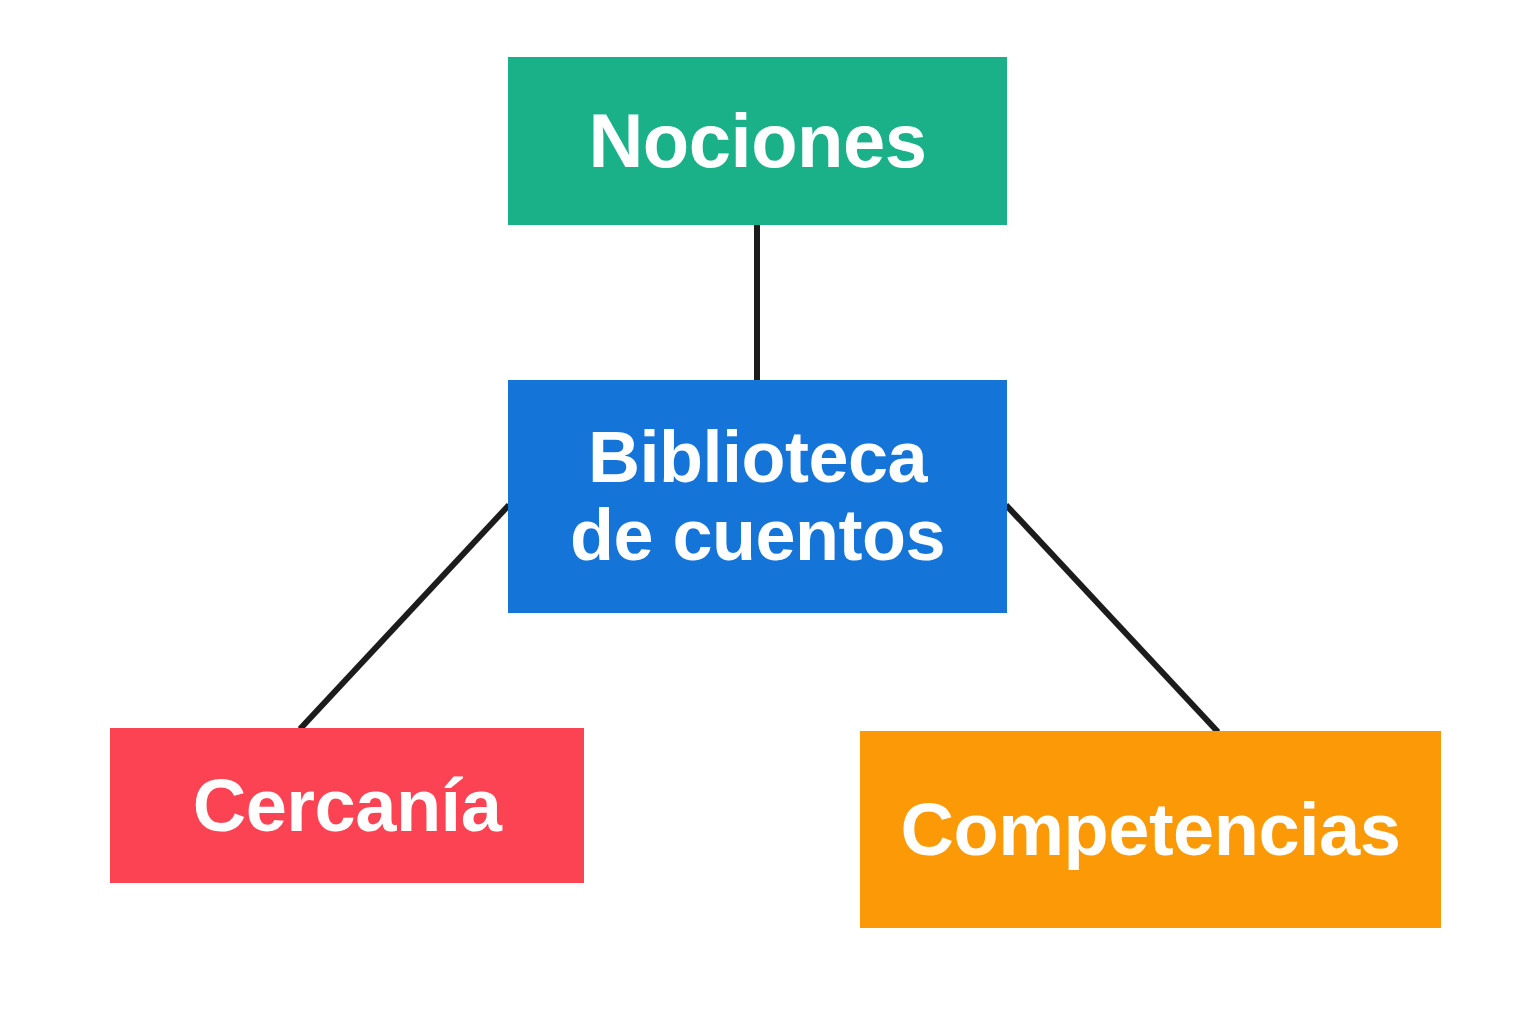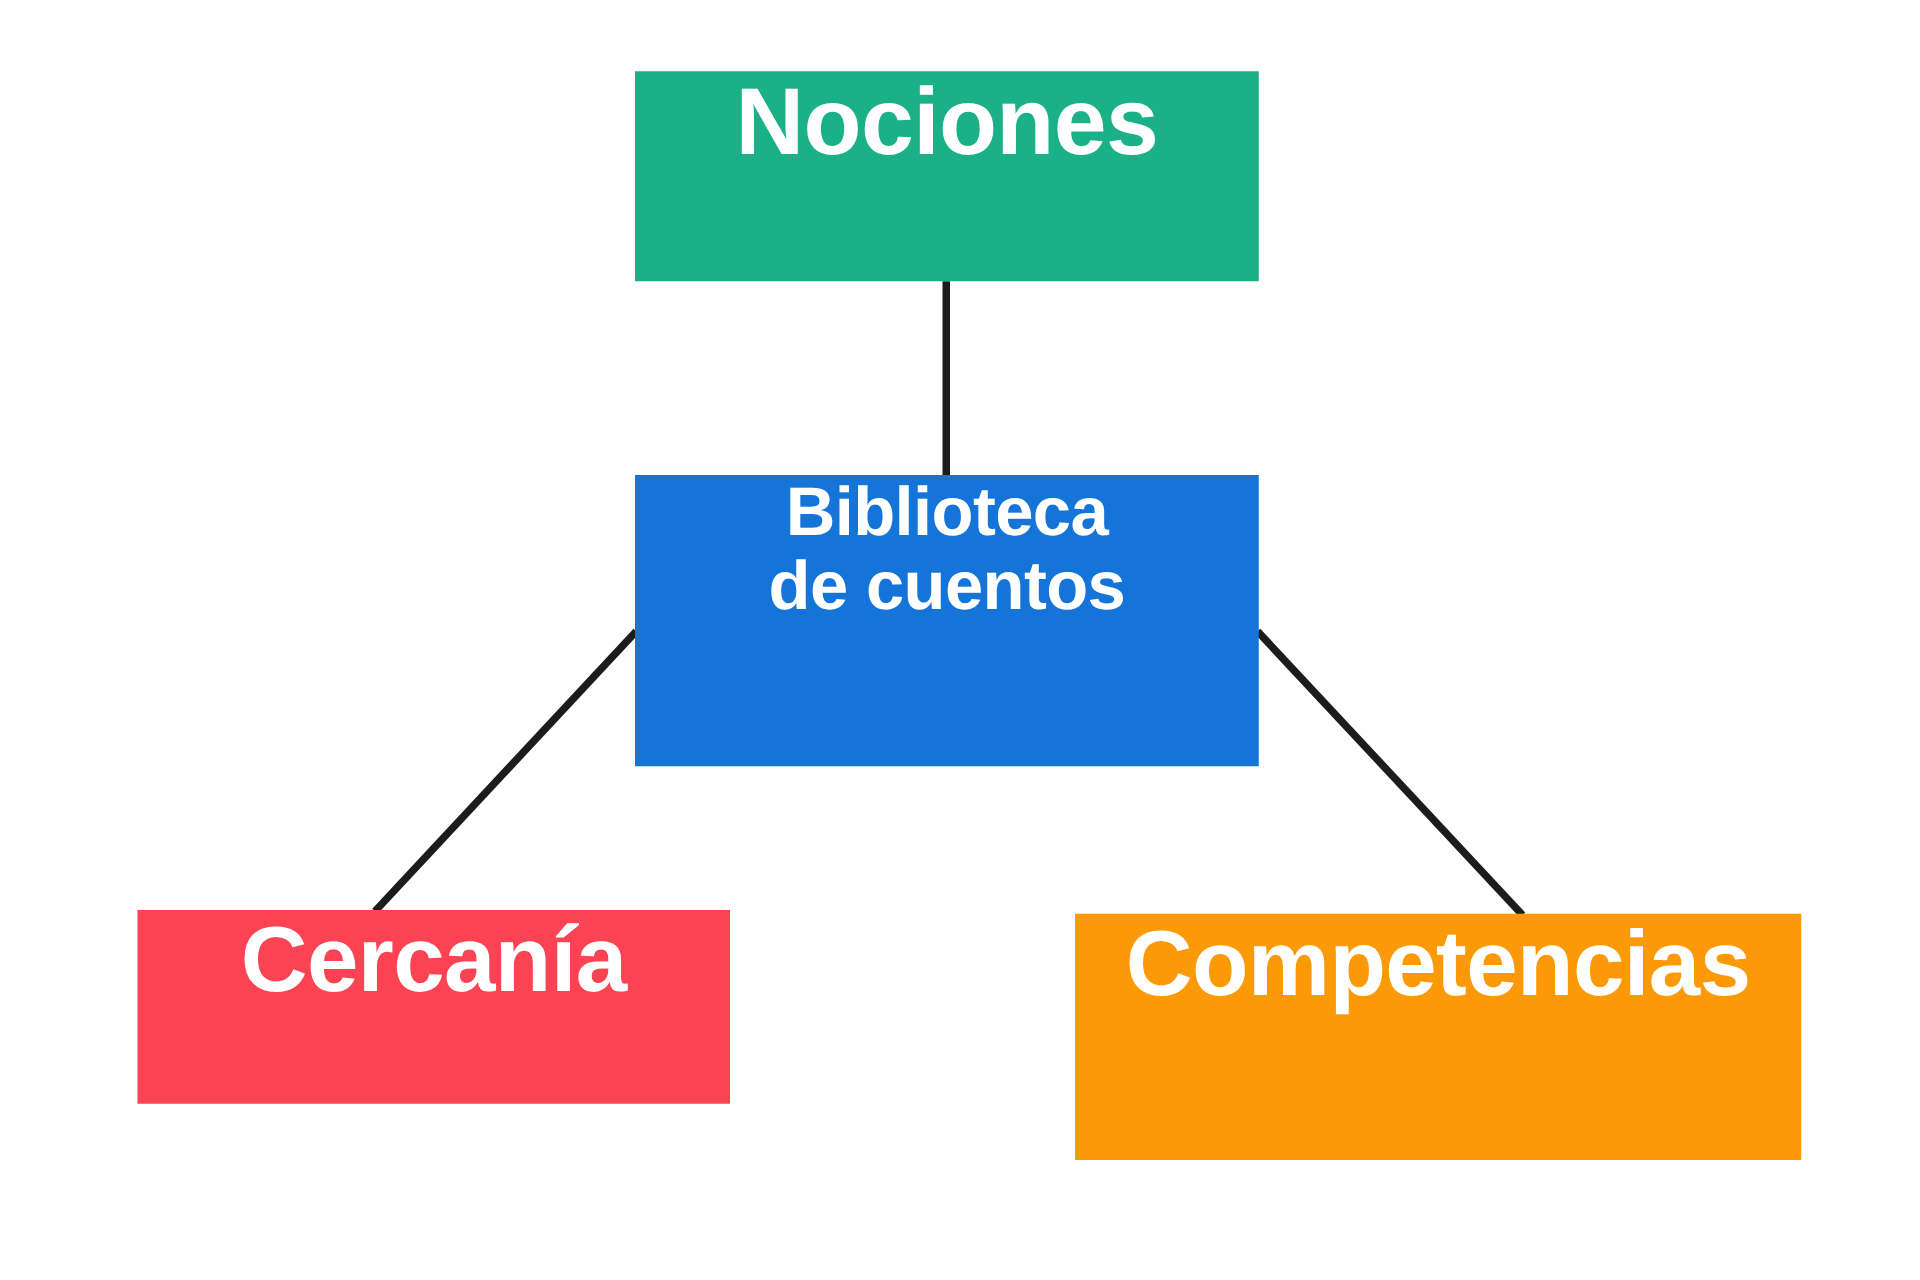--- a/index.html
+++ b/index.html
@@ -22,21 +22,21 @@
   #connector-layer {
     position: absolute;
     left: 0;
     top: 0;
     width: 1536px;
     height: 1024px;
   }
   .node {
     position: absolute;
     display: flex;
-    align-items: flex-start;
+    align-items: center;
     justify-content: center;
     text-align: center;
     box-sizing: border-box;
     z-index: 2;
   }
   .node-label {
     color: #ffffff;
     font-weight: bold;
     font-family: "Liberation Sans", sans-serif;
     letter-spacing: -0.5px;
@@ -51,21 +51,21 @@
     height: 168px;
   }
   #node-nociones .node-label { font-size: 76px; }
   
   #node-biblioteca {
     left: 508px;
     top: 380px;
     width: 499px;
     height: 233px;
   }
-  #node-biblioteca .node-label { font-size: 55px; }
+  #node-biblioteca .node-label { font-size: 72px; }
   
   #node-cercania {
     left: 110px;
     top: 728px;
     width: 474px;
     height: 155px;
   }
   #node-cercania .node-label { font-size: 74px; }
   
   #node-competencias {

